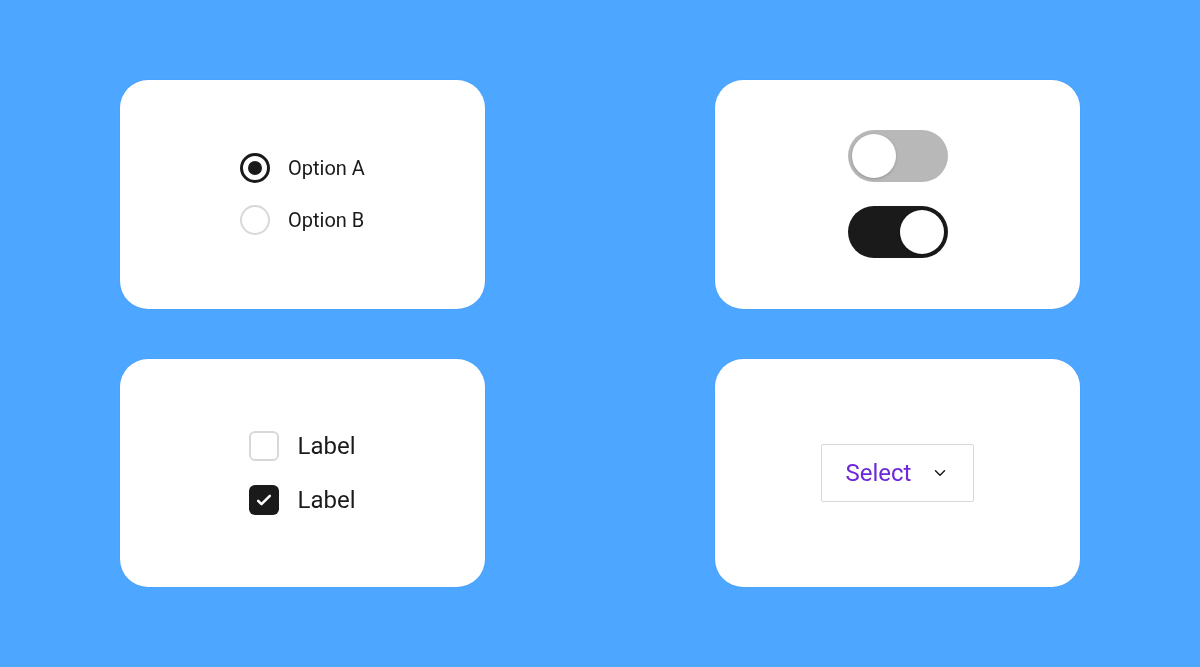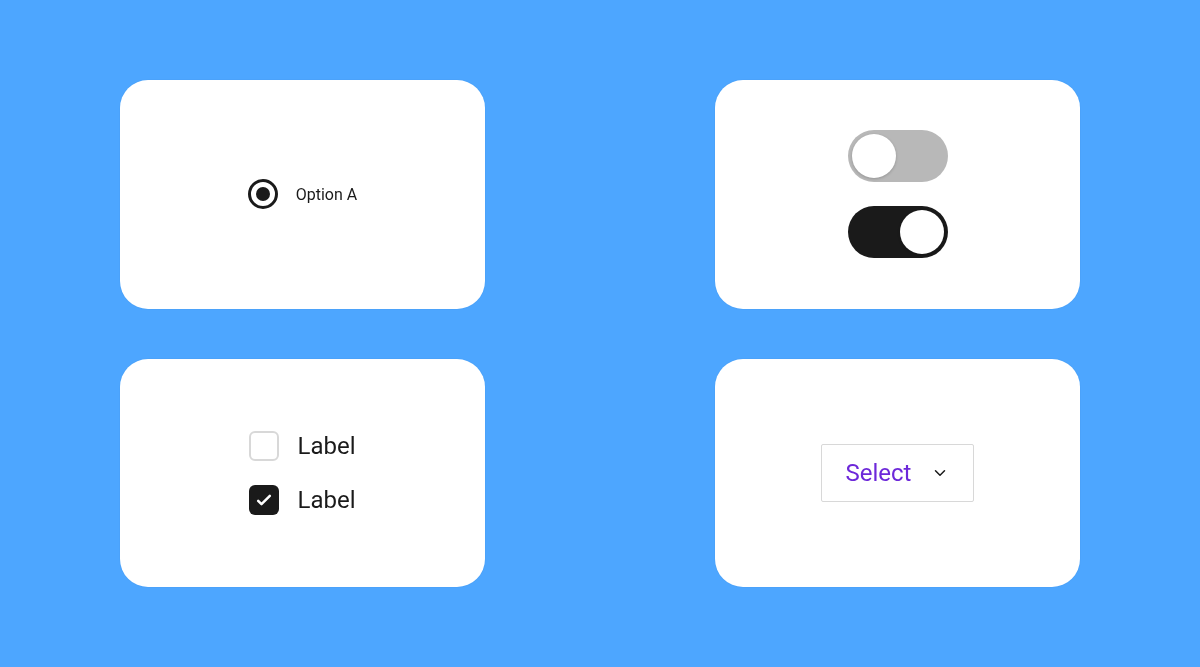--- a/index.html
+++ b/index.html
@@ -62,21 +62,21 @@
     }
     
     .radio-inner {
       width: 14px;
       height: 14px;
       background: #1a1a1a;
       border-radius: 50%;
     }
     
     .radio-label {
-      font-size: 16px;
+      font-size: 20px;
       color: #1a1a1a;
     }
     
     
     .checkbox-group {
       display: flex;
       flex-direction: column;
       gap: 24px;
       align-items: flex-end;
     }
@@ -170,20 +170,24 @@
 <body>
 
 <div class="card">
   <div class="radio-group">
     <div class="radio-item radio-selected">
       <div class="radio-outer">
         <div class="radio-inner"></div>
       </div>
       <span class="radio-label">Option A</span>
     </div>
+    <div class="radio-item radio-unselected">
+      <div class="radio-outer"></div>
+      <span class="radio-label">Option B</span>
+    </div>
   </div>
 </div>
 
 <div class="card">
   <div class="toggle-group">
     <div class="toggle toggle-off">
       <div class="toggle-knob"></div>
     </div>
     <div class="toggle toggle-on">
       <div class="toggle-knob"></div>

